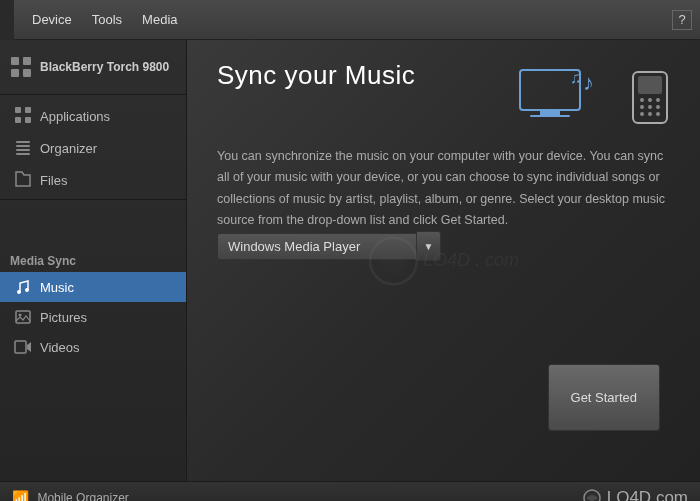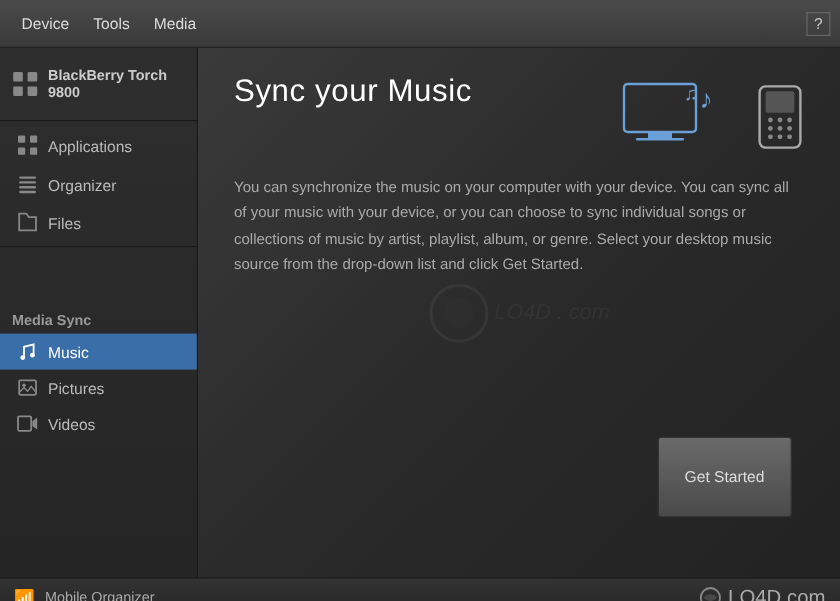--- a/index.html
+++ b/index.html
@@ -13,20 +13,21 @@
     }
 
     
     .menu-bar {
       display: flex;
       align-items: center;
       background: linear-gradient(to bottom, #4a4a4a, #3a3a3a);
       height: 40px;
       padding: 0 8px;
       border-bottom: 1px solid #222;
+      margin-left: 14px;
     }
     .menu-item {
       color: #ddd;
       font-size: 13px;
       padding: 4px 10px;
       cursor: pointer;
     }
     .menu-help {
       margin-left: auto;
       color: #ccc;
@@ -41,21 +42,21 @@
     }
 
     
     .main-layout {
       display: flex;
       height: calc(501px - 28px - 32px);
     }
 
     
     .sidebar {
-      width: 165px;
+      width: 187px;
       background: linear-gradient(to bottom, #2e2e2e, #252525);
       border-right: 1px solid #1a1a1a;
       flex-shrink: 0;
     }
     .device-section {
       padding: 10px 0 6px 0;
     }
     .device-item {
       display: flex;
       align-items: center;
@@ -429,20 +430,28 @@
           <circle cx="12" cy="44" r="2" fill="#888"></circle>
           <circle cx="20" cy="44" r="2" fill="#888"></circle>
           <circle cx="28" cy="44" r="2" fill="#888"></circle>
         </svg>
       </div>
     </div>
 
     <p class="description">You can synchronize the music on your computer with your device.  You can sync all of your music with your device, or you can choose to sync individual songs or collections of music by artist, playlist, album, or genre.  Select your desktop music source from the drop-down list and click Get Started.</p>
 
 
+    <div class="dropdown-wrapper">
+      <select class="dropdown-select">
+        <option>Windows Media Player</option>
+        <option>iTunes</option>
+        <option>Other</option>
+      </select>
+      <div class="dropdown-arrow">▼</div>
+    </div>
 
     <div class="get-started-wrapper">
       <button class="get-started-btn">Get Started</button>
     </div>
 
   </div>
 </div>
 
 <div class="bottom-bar">
   <div class="bottom-left">

